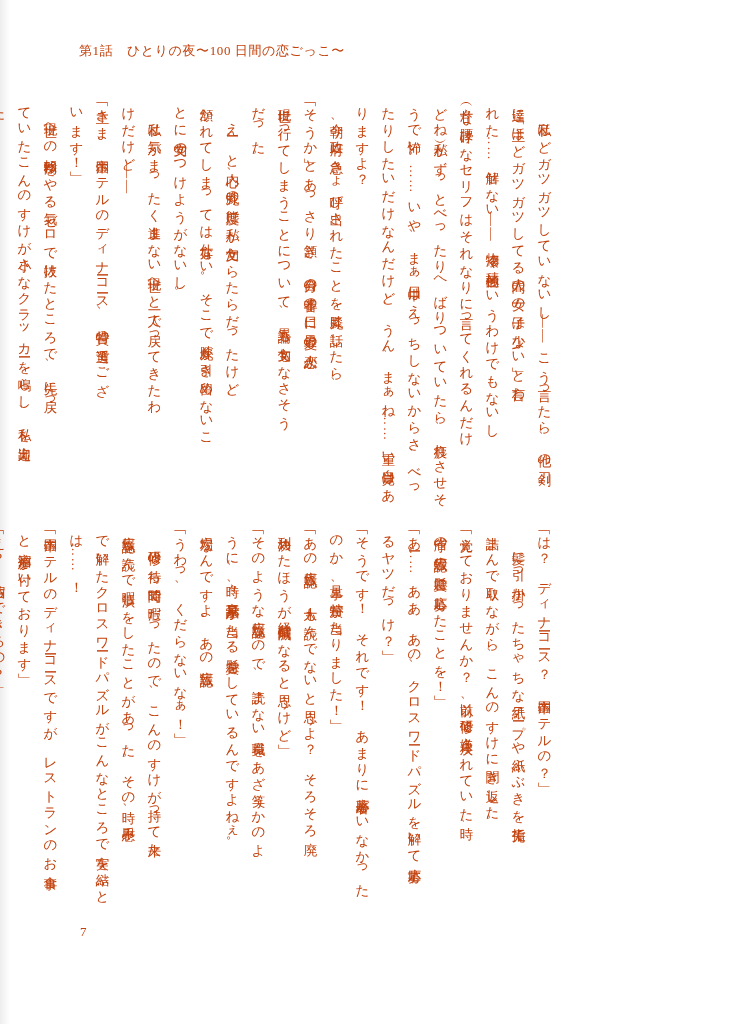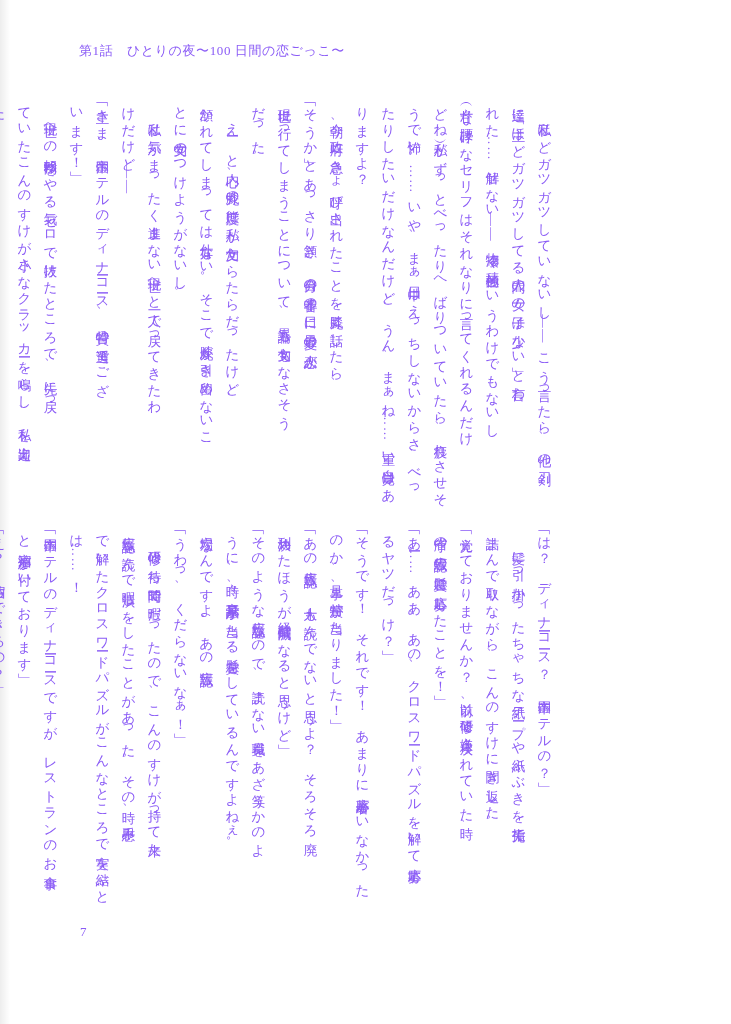--- a/index.html
+++ b/index.html
@@ -1,20 +1,20 @@
 <!DOCTYPE html>
 <html lang="ja"><head>
 <meta charset="utf-8">
 <style>
   html,body{margin:0;padding:0;background:#ffffff;}
   .page{
     position:relative;
     width:641px;height:1024px;
     background:#ffffff;
-    color:#8b5cf6;
+    color:#c2410c;
     font-family:"Liberation Serif","DejaVu Serif",serif;
     overflow:hidden;
   }
   
   .page::before{
     content:"";
     position:absolute;left:0;top:0;bottom:0;width:10px;
     background:linear-gradient(to right, rgba(0,0,0,0.07), rgba(0,0,0,0));
     pointer-events:none;
   }

